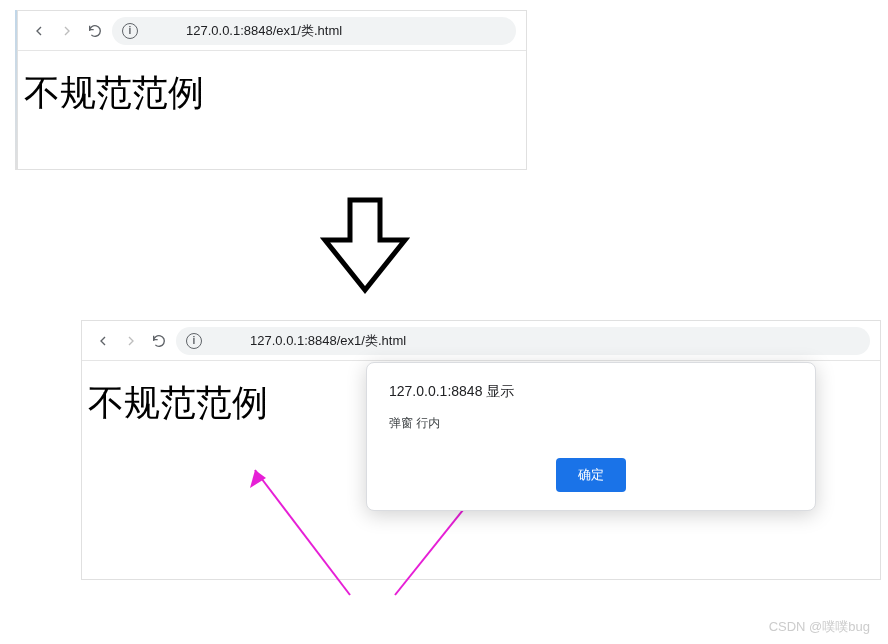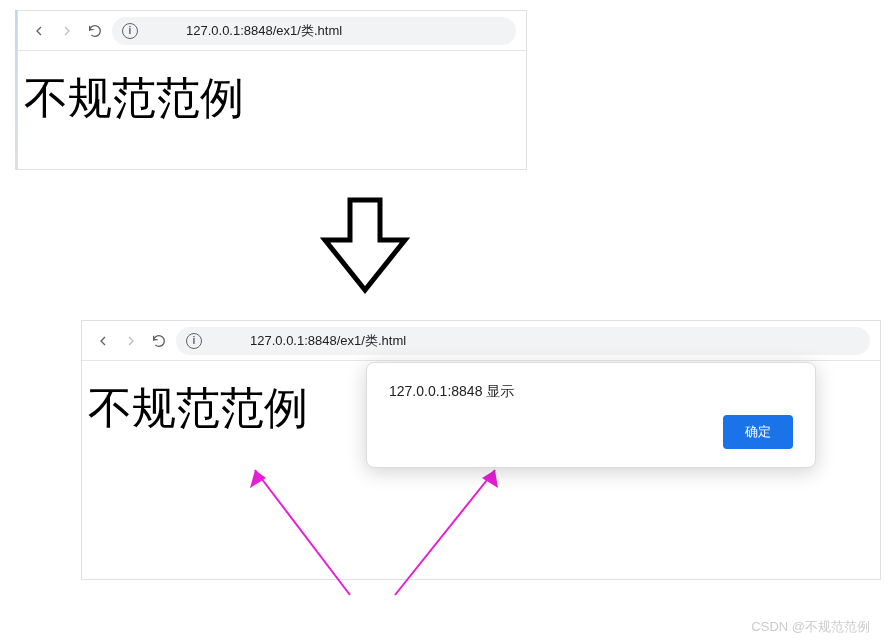--- a/index.html
+++ b/index.html
@@ -70,21 +70,21 @@
       justify-content: center;
       font-size: 10px;
       font-weight: bold;
       color: #5f6368;
     }
     .url-text { color: #202124; margin-left: 40px; }
     .page-content {
       padding: 18px 6px;
     }
     .heading-text {
-      font-size: 44px;
+      font-size: 36px;
       font-weight: 400;
       color: #000;
       letter-spacing: 0px;
     }
     .down-arrow {
       position: absolute;
       left: 320px;
       top: 195px;
       width: 90px;
       height: 100px;
@@ -106,21 +106,21 @@
       color: #202124;
       margin-bottom: 14px;
     }
     .alert-body {
       font-size: 12px;
       color: #3c4043;
       margin-bottom: 26px;
     }
     .alert-actions {
       display: flex;
-      justify-content: flex-end;
+      justify-content: center;
     }
     .alert-btn {
       background: #1a73e8;
       color: #fff;
       border: none;
       border-radius: 4px;
       padding: 8px 22px;
       font-size: 13px;
       cursor: pointer;
     }
@@ -214,27 +214,28 @@
       <span class="url-text">127.0.0.1:8848/ex1/类.html</span>
     </div>
   </div>
   <div class="page-content">
     <div class="heading-text">不规范范例</div>
   </div>
 </div>
 
 <div class="alert-dialog">
   <div class="alert-title">127.0.0.1:8848 显示</div>
+  <div class="alert-body">弹窗 行内</div>
   <div class="alert-actions">
     <button class="alert-btn">确定</button>
   </div>
 </div>
 
 <svg class="pink-arrow arrow1" viewBox="0 0 120 140">
   <line x1="110" y1="135" x2="15" y2="10" stroke="#e61fd6" stroke-width="2"></line>
   <polygon points="15,10 10,28 26,18" fill="#e61fd6"></polygon>
 </svg>
 <svg class="pink-arrow arrow2" viewBox="0 0 120 140">
   <line x1="5" y1="135" x2="105" y2="10" stroke="#e61fd6" stroke-width="2"></line>
   <polygon points="105,10 92,18 108,28" fill="#e61fd6"></polygon>
 </svg>
 
-<div class="watermark">CSDN @不规范范例</div>
+<div class="watermark">CSDN @噗噗bug</div>
 
 </body></html>

